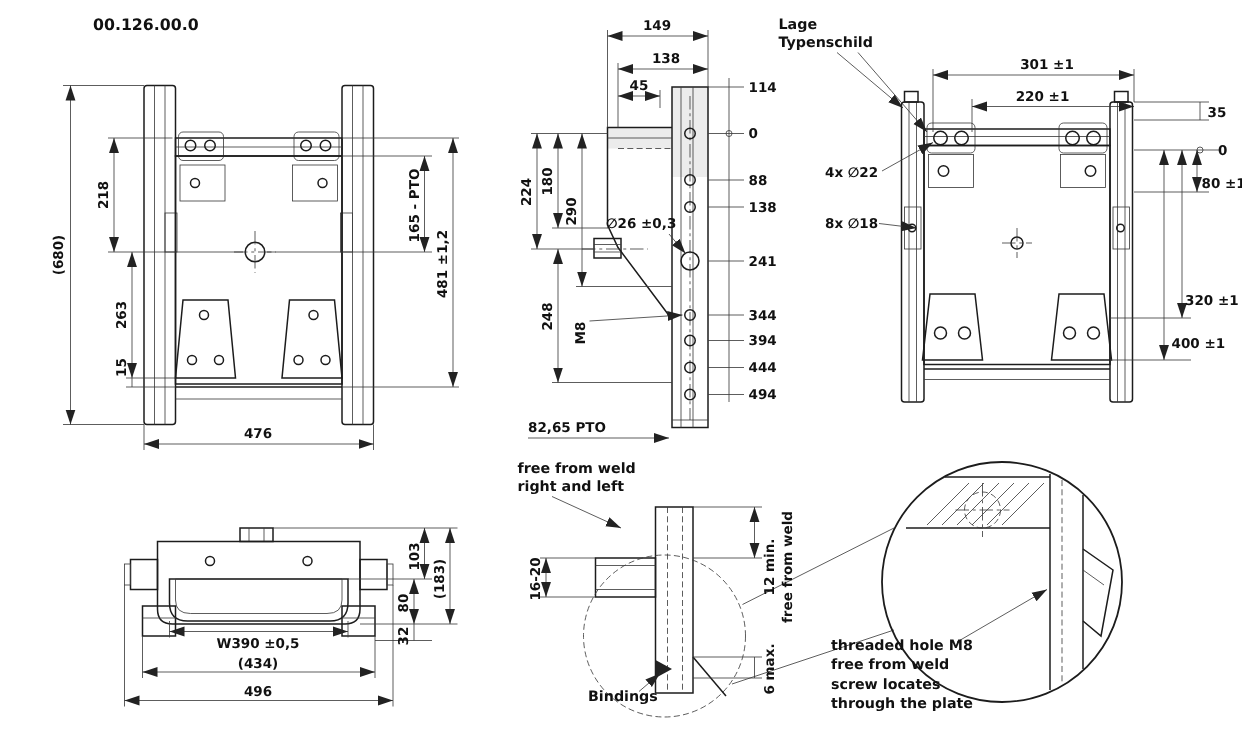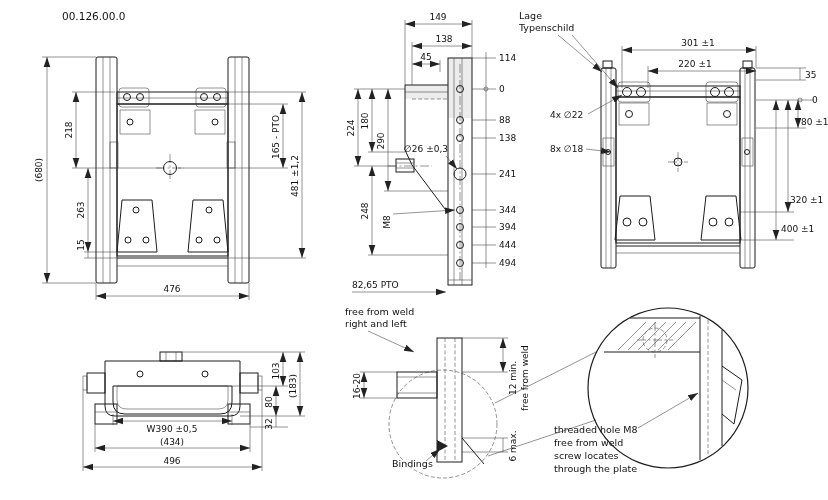--- a/index.html
+++ b/index.html
@@ -1,16 +1,16 @@
 <!DOCTYPE html>
 <html><head>
 <meta charset="utf-8">
 <style>
   html,body{margin:0;padding:0;background:#fff;}
-  .sheet{position:relative;width:828px;height:500px;background:#ffffff;overflow:hidden;}
+  .sheet{position:relative;width:828px;height:500px;background:#ffffff;overflow:hidden;font-weight:bold;}
   svg{display:block}
   svg text{font-family:"DejaVu Sans","Liberation Sans",sans-serif;font-size:9px;fill:#111;}
   text.note{font-size:9.5px;}
   text.title{font-size:10.5px;}
   .ol{fill:none;stroke:#1c1c1c;stroke-width:1;}
   .ol2{fill:none;stroke:#1c1c1c;stroke-width:1.2;}
   .tl{fill:none;stroke:#3a3a3a;stroke-width:0.55;}
   .dim{fill:none;stroke:#3a3a3a;stroke-width:0.55;}
   .dash{stroke-dasharray:4 2.2;}
   .cl{stroke-dasharray:9 2.5 2 2.5;}

